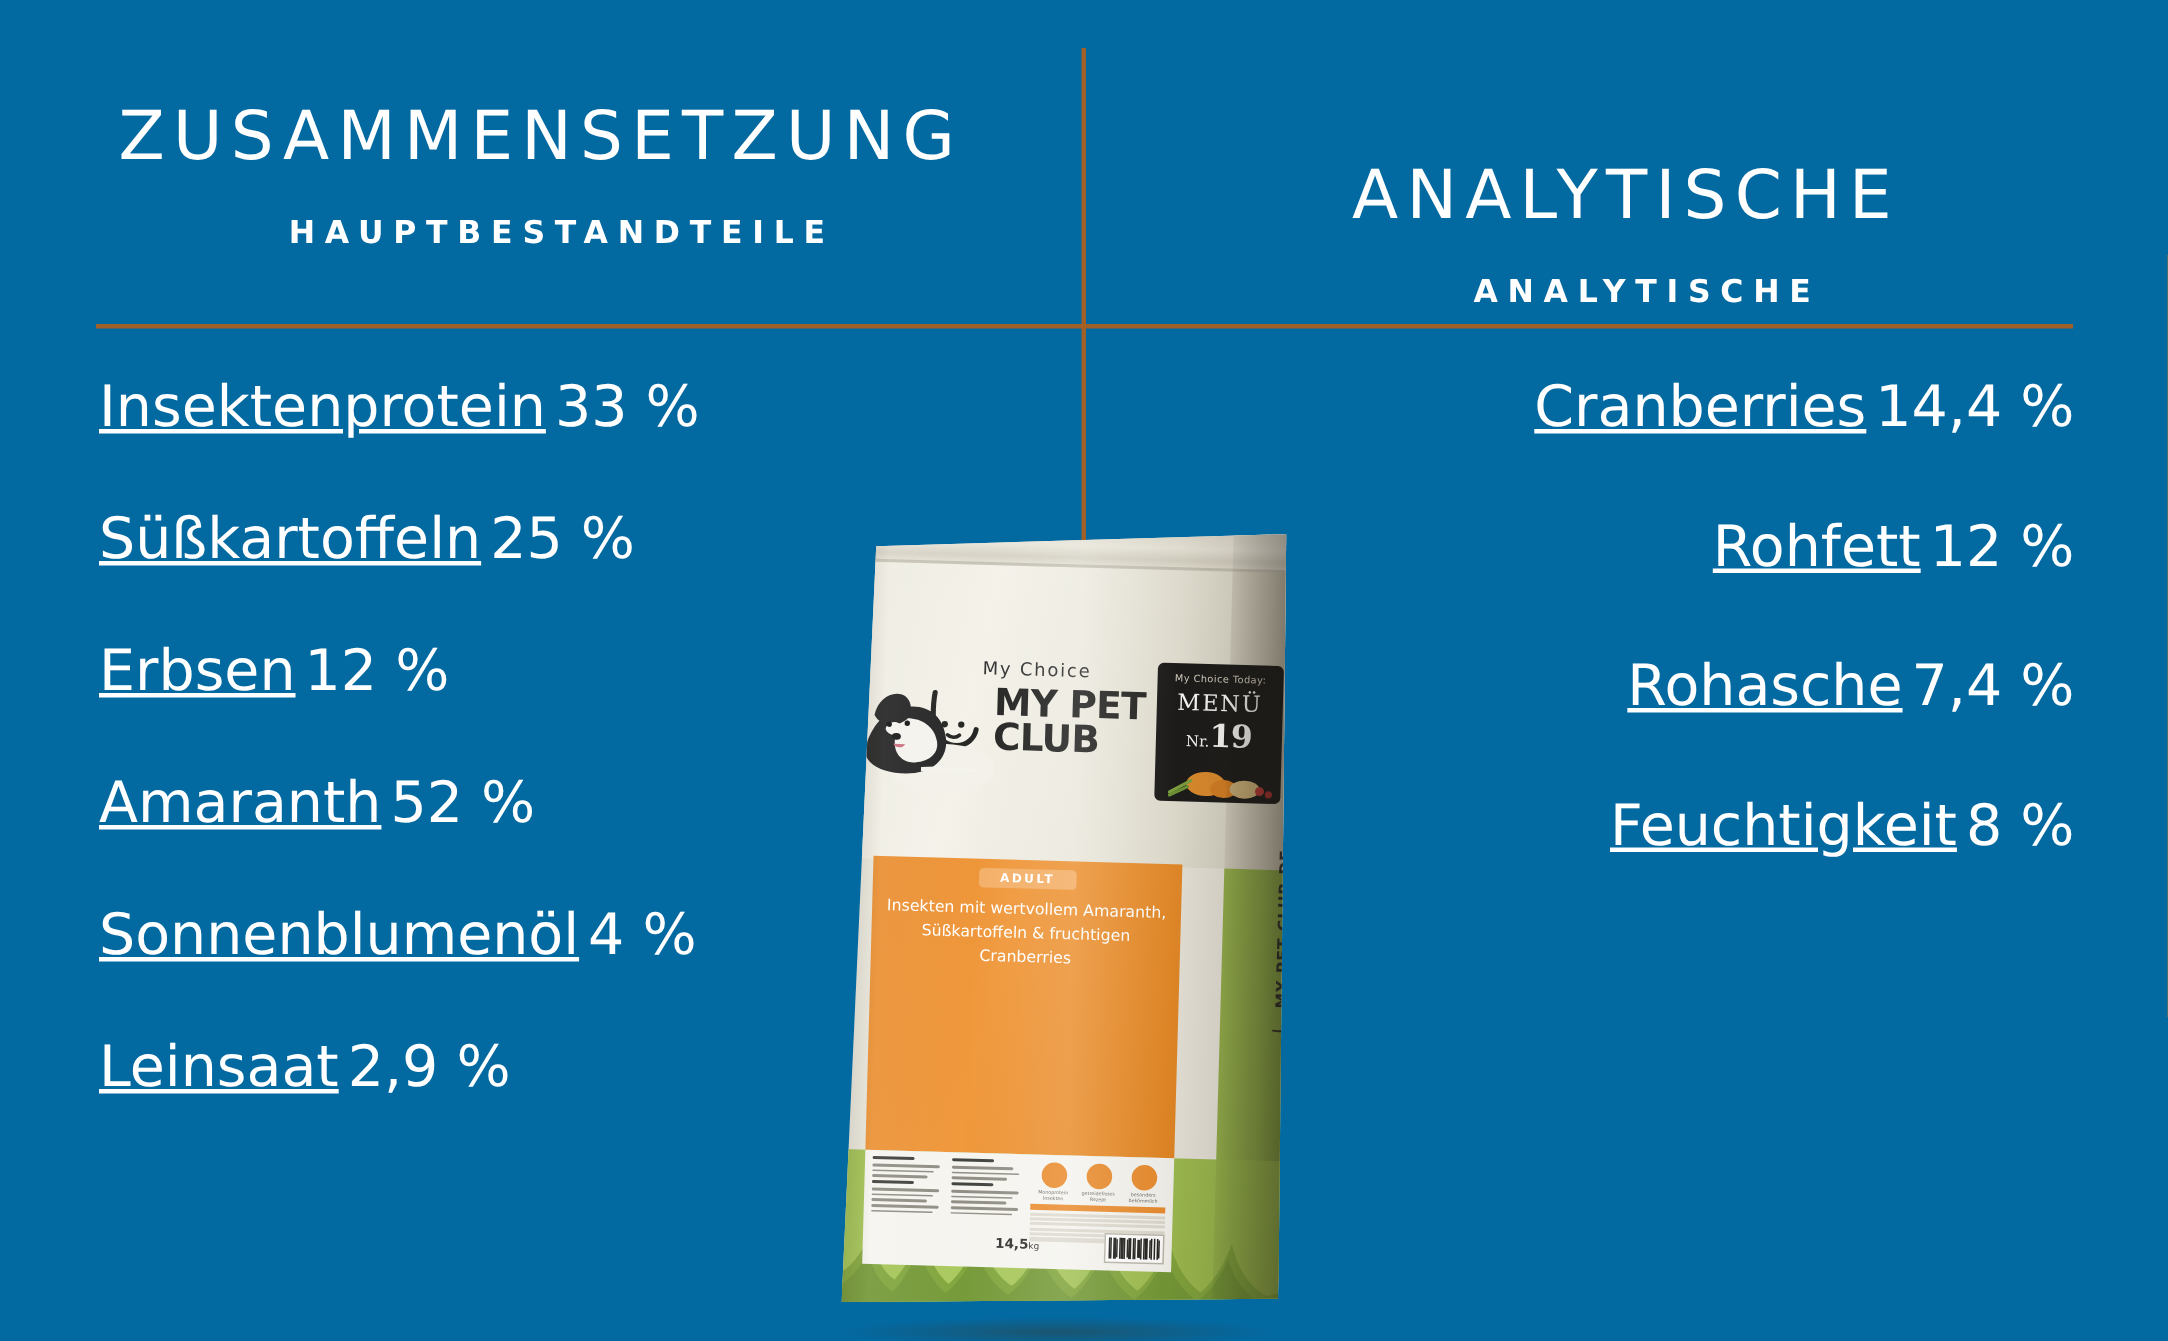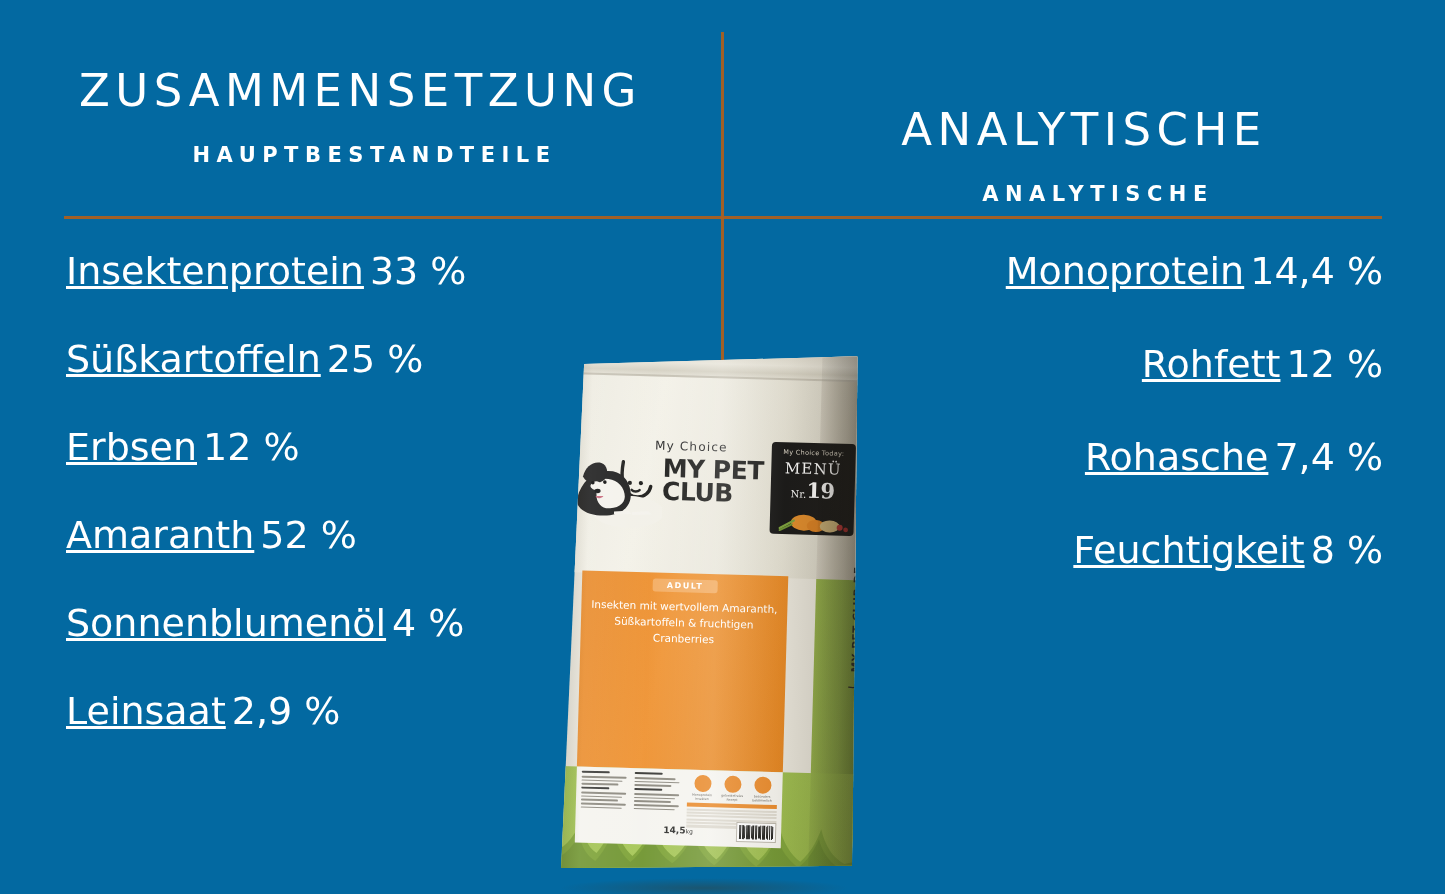--- a/index.html
+++ b/index.html
@@ -426,21 +426,21 @@
   <div class="list" id="list-left">
     <div class="row"><span class="name">Insektenprotein</span><span class="val">33 %</span></div>
     <div class="row"><span class="name">Süßkartoffeln</span><span class="val">25 %</span></div>
     <div class="row"><span class="name">Erbsen</span><span class="val">12 %</span></div>
     <div class="row"><span class="name">Amaranth</span><span class="val">52 %</span></div>
     <div class="row"><span class="name">Sonnenblumenöl</span><span class="val">4 %</span></div>
     <div class="row"><span class="name">Leinsaat</span><span class="val">2,9 %</span></div>
   </div>
 
   <div class="list" id="list-right">
-    <div class="row"><span class="name">Monoprotein</span><span class="val">14,4 %</span></div>
+    <div class="row"><span class="name">Cranberries</span><span class="val">14,4 %</span></div>
     <div class="row"><span class="name">Rohfett</span><span class="val">12 %</span></div>
     <div class="row"><span class="name">Rohasche</span><span class="val">7,4 %</span></div>
     <div class="row"><span class="name">Feuchtigkeit</span><span class="val">8 %</span></div>
   </div>
 
   <div id="bag-wrap">
     <div id="bag-shadow"></div>
 
     <div id="bag">
 

